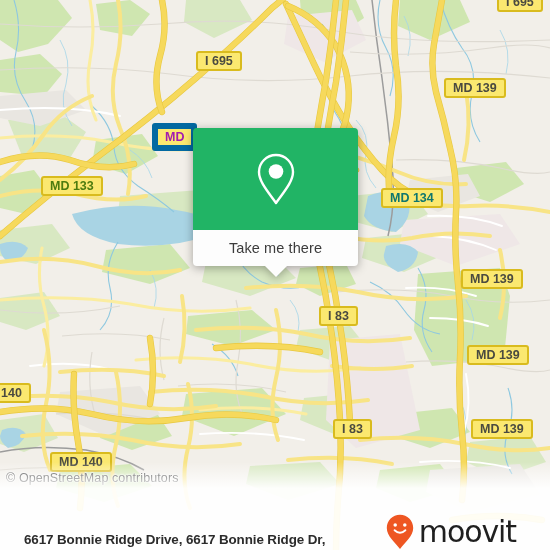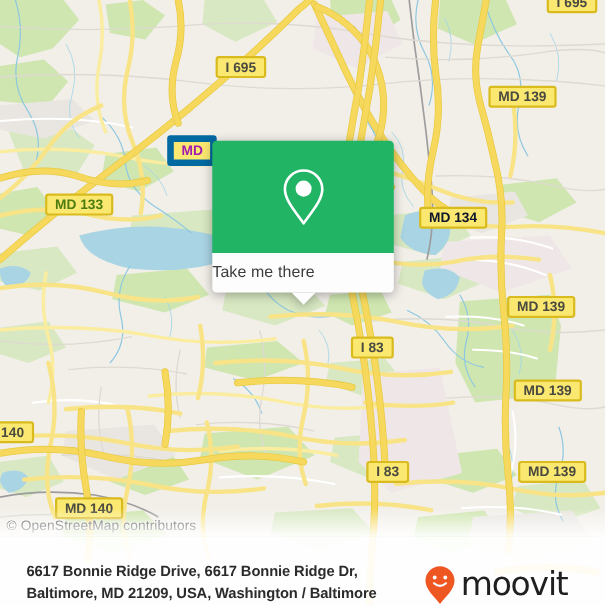--- a/index.html
+++ b/index.html
@@ -95,20 +95,21 @@
     display: flex;
     align-items: center;
     justify-content: center;
   }
   #callout-bottom {
     height: 36px;
     background: #fdfdfd;
     border-radius: 0 0 4px 4px;
     display: flex;
     align-items: center;
+    justify-content: center;
     position: relative;
   }
   #callout-label {
     font-size: 14.5px;
     color: #3c3c3c;
     letter-spacing: .1px;
   }
   #callout-tail {
     position: absolute;
     left: 50%;
@@ -342,21 +343,21 @@
     <div style="position:absolute;left:0;top:0;width:550px;height:550px;pointer-events:none;">
 
       <div class="shield" style="position:absolute;left:196px;top:51px;background:#fbe870;border:2px solid #d9bb1e;border-radius:3px;padding:1px 7px;font-size:12.5px;font-weight:bold;color:#4a4a40;white-space:nowrap;">I 695</div>
 
       <div class="shield" style="position:absolute;left:152px;top:123px;background:#fbe870;border:6px solid #0369a1;border-radius:3px;padding:1px 7px;font-size:12.5px;font-weight:bold;color:#a21caf;white-space:nowrap;">MD</div>
 
       <div class="shield" style="position:absolute;left:41px;top:176px;background:#fbe870;border:2px solid #d9bb1e;border-radius:3px;padding:1px 7px;font-size:12.5px;font-weight:bold;color:#4d7c0f;white-space:nowrap;">MD 133</div>
 
       <div class="shield" style="position:absolute;left:444px;top:78px;background:#fbe870;border:2px solid #d9bb1e;border-radius:3px;padding:1px 7px;font-size:12.5px;font-weight:bold;color:#4a4a40;white-space:nowrap;">MD 139</div>
 
-      <div class="shield" style="position:absolute;left:381px;top:188px;background:#fbe870;border:2px solid #d9bb1e;border-radius:3px;padding:1px 7px;font-size:12.5px;font-weight:bold;color:#0f172a;white-space:nowrap;">MD 134</div>
+      <div class="shield" style="position:absolute;left:381px;top:188px;background:#fbe870;border:2px solid #d9bb1e;border-radius:3px;padding:1px 7px;font-size:12.5px;font-weight:bold;color:#0f766e;white-space:nowrap;">MD 134</div>
 
       <div class="shield" style="position:absolute;left:461px;top:269px;background:#fbe870;border:2px solid #d9bb1e;border-radius:3px;padding:1px 7px;font-size:12.5px;font-weight:bold;color:#4a4a40;white-space:nowrap;">MD 139</div>
 
       <div class="shield" style="position:absolute;left:467px;top:345px;background:#fbe870;border:2px solid #d9bb1e;border-radius:3px;padding:1px 7px;font-size:12.5px;font-weight:bold;color:#4a4a40;white-space:nowrap;">MD 139</div>
 
       <div class="shield" style="position:absolute;left:471px;top:419px;background:#fbe870;border:2px solid #d9bb1e;border-radius:3px;padding:1px 7px;font-size:12.5px;font-weight:bold;color:#4a4a40;white-space:nowrap;">MD 139</div>
 
       <div class="shield" style="position:absolute;left:319px;top:306px;background:#fbe870;border:2px solid #d9bb1e;border-radius:3px;padding:1px 7px;font-size:12.5px;font-weight:bold;color:#4a4a40;white-space:nowrap;">I 83</div>
 
       <div class="shield" style="position:absolute;left:333px;top:419px;background:#fbe870;border:2px solid #d9bb1e;border-radius:3px;padding:1px 7px;font-size:12.5px;font-weight:bold;color:#4a4a40;white-space:nowrap;">I 83</div>
@@ -383,21 +384,20 @@
       <div id="callout-tail"></div>
     </div>
   </div>
 
   <div id="attrib">© OpenStreetMap contributors</div>
 
   <div id="footer-fade"></div>
   <div id="footer">
     <div id="footer-address">
       <div>6617 Bonnie Ridge Drive, 6617 Bonnie Ridge Dr,</div>
-      <div>Baltimore, MD 21209, USA, Washington / Baltimore</div>
     </div>
     <div id="footer-logo">
       <span style="display:block;line-height:0;">
         <svg width="28" height="36" viewBox="0 0 28 36" xmlns="http://www.w3.org/2000/svg">
           <path d="M14 0.8 C6.7 0.8 0.8 6.7 0.8 14 C0.8 22 9 28.5 14 35 C19 28.5 27.2 22 27.2 14 C27.2 6.7 21.3 0.8 14 0.8 Z" fill="#ee5622"></path>
           <circle cx="9.2" cy="11" r="1.75" fill="#ffffff"></circle>
           <circle cx="18.8" cy="11" r="1.75" fill="#ffffff"></circle>
           <path d="M8.6 16.2 Q14 21.2 19.4 16.2" fill="none" stroke="#ffffff" stroke-width="1.9" stroke-linecap="round"></path>
         </svg>
       </span>

